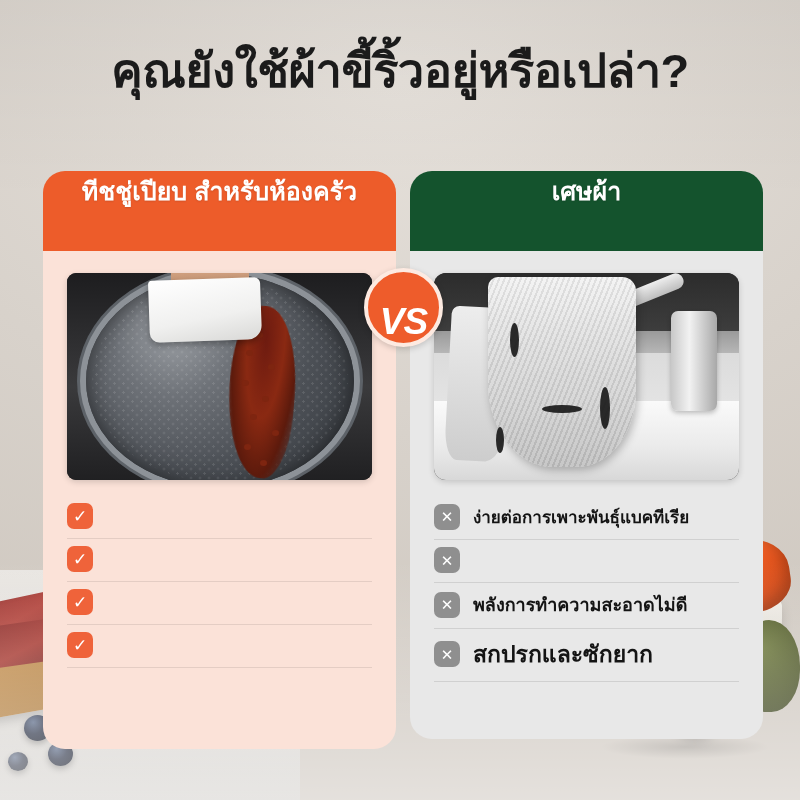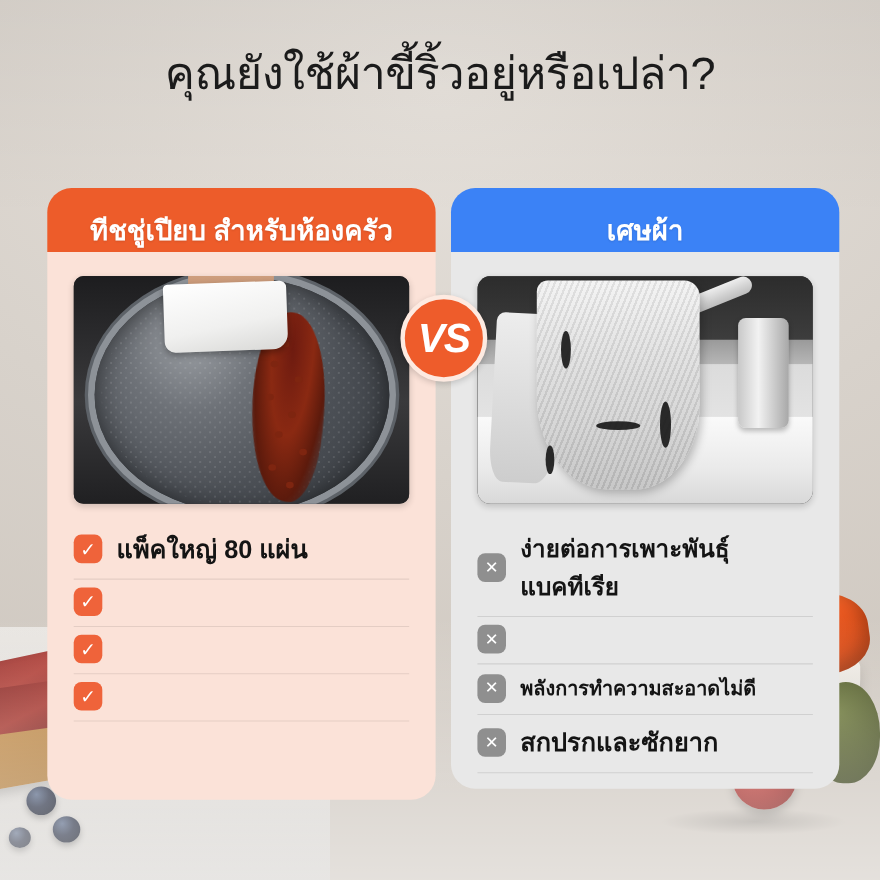--- a/index.html
+++ b/index.html
@@ -87,39 +87,39 @@
   }
   .bg-shadow {
     position:absolute; right:30px; top:735px; width:170px; height:24px;
     background:radial-gradient(ellipse at center, rgba(0,0,0,.18), rgba(0,0,0,0) 70%);
   }
 
   
   #title {
     position:absolute; top:44px; left:0; width:800px; z-index:5;
     text-align:center;
-    font-size:41px; font-weight:normal; color:#1b1b1b;
+    font-size:47px; font-weight:bold; color:#1b1b1b;
     letter-spacing:-.5px;
     line-height:1.15;
   }
 
   
   .panel { position:absolute; z-index:3; }
 
   #panel-left  { left:43px;  top:171px; width:353px; height:570px; }
   #panel-right { left:410px; top:171px; width:353px; height:560px; }
 
   .panel-head {
-    height:58px; border-radius:22px 22px 0 0;
-    display:flex; align-items:flex-end; justify-content:center;
+    height:80px; border-radius:22px 22px 0 0;
+    display:flex; align-items:flex-start; justify-content:center;
     color:#fff; font-size:25px; font-weight:bold;
     text-shadow:0 1px 2px rgba(0,0,0,.12);
   }
   #panel-left  .panel-head { background:#ed5c2a; }
-  #panel-right .panel-head { background:#3b82f6; }
+  #panel-right .panel-head { background:#14532d; }
 
   .panel-body {
     height:498px; border-radius:0 0 22px 22px;
     padding:22px 24px 0 24px;
   }
   #panel-left  .panel-body { background:#fbe2d8; }
   #panel-right .panel-body { background:#e8e8e8; height:488px; }
 
   
   .photo {
@@ -227,30 +227,30 @@
     flex:0 0 auto;
     width:26px; height:26px; border-radius:7px;
     display:flex; align-items:center; justify-content:center;
     color:#fff; font-size:17px; font-weight:bold; line-height:1;
   }
   .badge.ok { background:#ef633a; }
   .badge.no { background:#8f8f8f; font-size:15px; }
   .item-text { color:#141414; font-weight:bold; }
   .t-lg { font-size:23px; }
   .t-md { font-size:18px; }
-  .t-sm { font-size:22px;font-family:Liberation Serif, serif; }
+  .t-sm { font-size:17px;font-family:Liberation Serif, serif; }
 
   
   #vs-badge {
     position:absolute; z-index:8;
     left:364px; top:268px; width:79px; height:79px;
     border-radius:50%;
     background:#ee5c2b;
     border:4px solid #fdeae1;
-    display:flex; align-items:center; justify-content:center;
+    display:flex; align-items:flex-end; justify-content:center;
     color:#fff; font-size:37px; font-weight:bold; font-style:italic;
     letter-spacing:-1px;
     box-shadow:0 2px 6px rgba(0,0,0,.18);
   }
 </style>
 </head>
 <body>
 
 <div id="bg-wrap">
   <div class="bg-base"></div>
@@ -298,21 +298,20 @@
             <i style="left:34px;top:150px"></i>
         </div>
         <div class="hand"></div>
         <div class="tissue"></div>
       </div>
     </div>
 
     <div class="list">
       <div class="item">
         <span class="badge ok">✓</span>
-        <span class="item-text t-lg">แพ็คใหญ่ 80 แผ่น</span>
       </div>
       <div class="item">
         <span class="badge ok">✓</span>
       </div>
       <div class="item">
         <span class="badge ok">✓</span>
       </div>
       <div class="item">
         <span class="badge ok">✓</span>
       </div>

